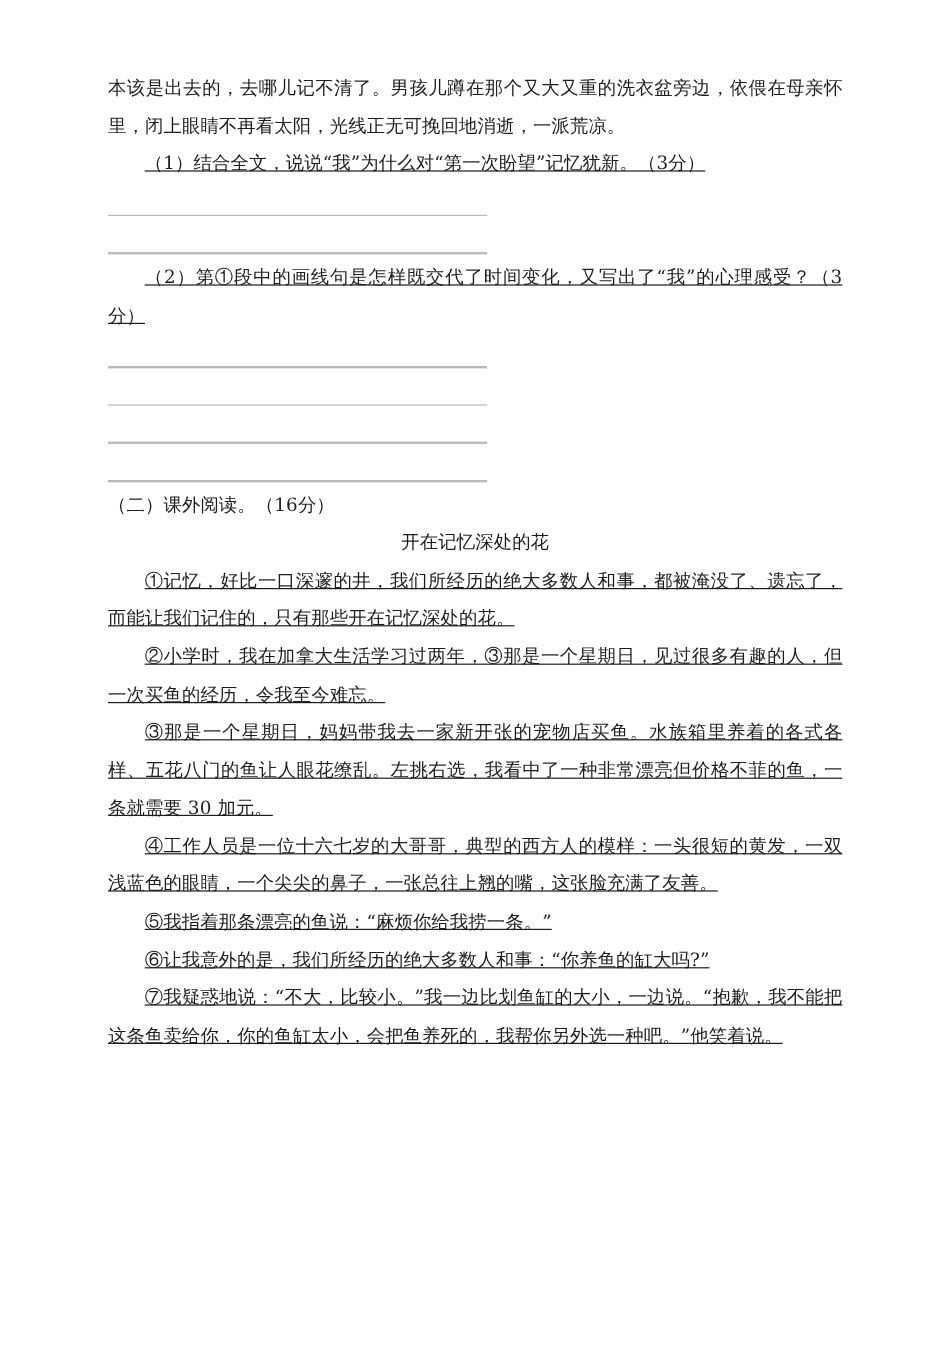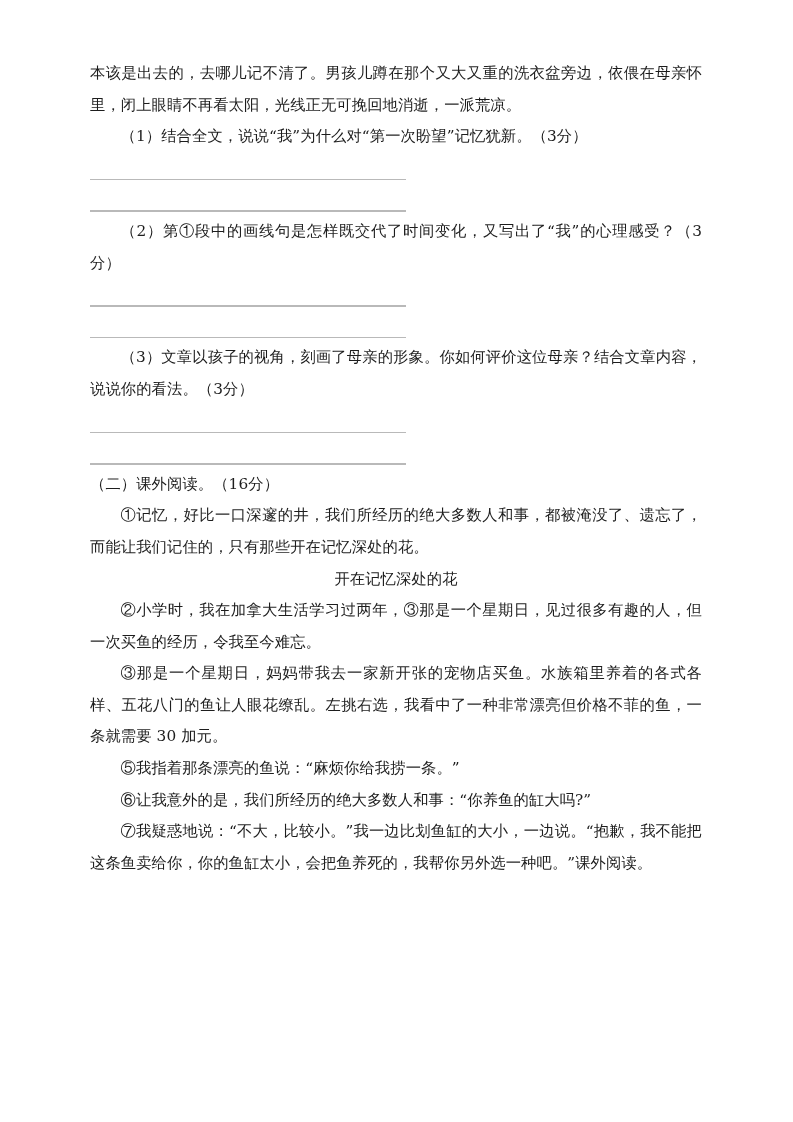--- a/index.html
+++ b/index.html
@@ -37,20 +37,21 @@
     text-align: justify;
     text-justify: inter-character;
     letter-spacing: 0.1px;
     margin: 0;
     color: #1d1d1d;
     word-break: break-all;
   }
 
   .para.indent {
     text-indent: 2em;
+    text-decoration: underline;
   }
 
   .para.title {
     text-align: center;
     text-indent: 0;
   }
 
   
   .blanks {
     margin: 0;
@@ -85,38 +86,38 @@
       <div class="blank-line"></div>
     </div>
 
     <p class="para indent">（2）第①段中的画线句是怎样既交代了时间变化，又写出了“我”的心理感受？（3分）</p>
 
     <div class="blanks">
       <div class="blank-line"></div>
       <div class="blank-line"></div>
     </div>
 
-    <p class="para indent">（3）文章以孩子的视角，刻画了母亲的形象。你如何评价这位母亲？结合文章内容，说说你的看法。（3分）</p>
 
     <div class="blanks">
       <div class="blank-line"></div>
       <div class="blank-line"></div>
     </div>
 
     <p class="para">（二）课外阅读。（16分）</p>
 
+    <p class="para title">开在记忆深处的花</p>
+
     <p class="para indent">①记忆，好比一口深邃的井，我们所经历的绝大多数人和事，都被淹没了、遗忘了，而能让我们记住的，只有那些开在记忆深处的花。</p>
-
-    <p class="para title">开在记忆深处的花</p>
 
     <p class="para indent">②小学时，我在加拿大生活学习过两年，③那是一个星期日，见过很多有趣的人，但一次买鱼的经历，令我至今难忘。</p>
 
     <p class="para indent">③那是一个星期日，妈妈带我去一家新开张的宠物店买鱼。水族箱里养着的各式各样、五花八门的鱼让人眼花缭乱。左挑右选，我看中了一种非常漂亮但价格不菲的鱼，一条就需要 30 加元。</p>
 
+    <p class="para indent">④工作人员是一位十六七岁的大哥哥，典型的西方人的模样：一头很短的黄发，一双浅蓝色的眼睛，一个尖尖的鼻子，一张总往上翘的嘴，这张脸充满了友善。</p>
 
     <p class="para indent">⑤我指着那条漂亮的鱼说：“麻烦你给我捞一条。”</p>
 
     <p class="para indent">⑥让我意外的是，我们所经历的绝大多数人和事：“你养鱼的缸大吗?”</p>
 
-    <p class="para indent">⑦我疑惑地说：“不大，比较小。”我一边比划鱼缸的大小，一边说。“抱歉，我不能把这条鱼卖给你，你的鱼缸太小，会把鱼养死的，我帮你另外选一种吧。”课外阅读。</p>
+    <p class="para indent">⑦我疑惑地说：“不大，比较小。”我一边比划鱼缸的大小，一边说。“抱歉，我不能把这条鱼卖给你，你的鱼缸太小，会把鱼养死的，我帮你另外选一种吧。”他笑着说。</p>
 
   </div>
 </div>
 
 </body></html>

